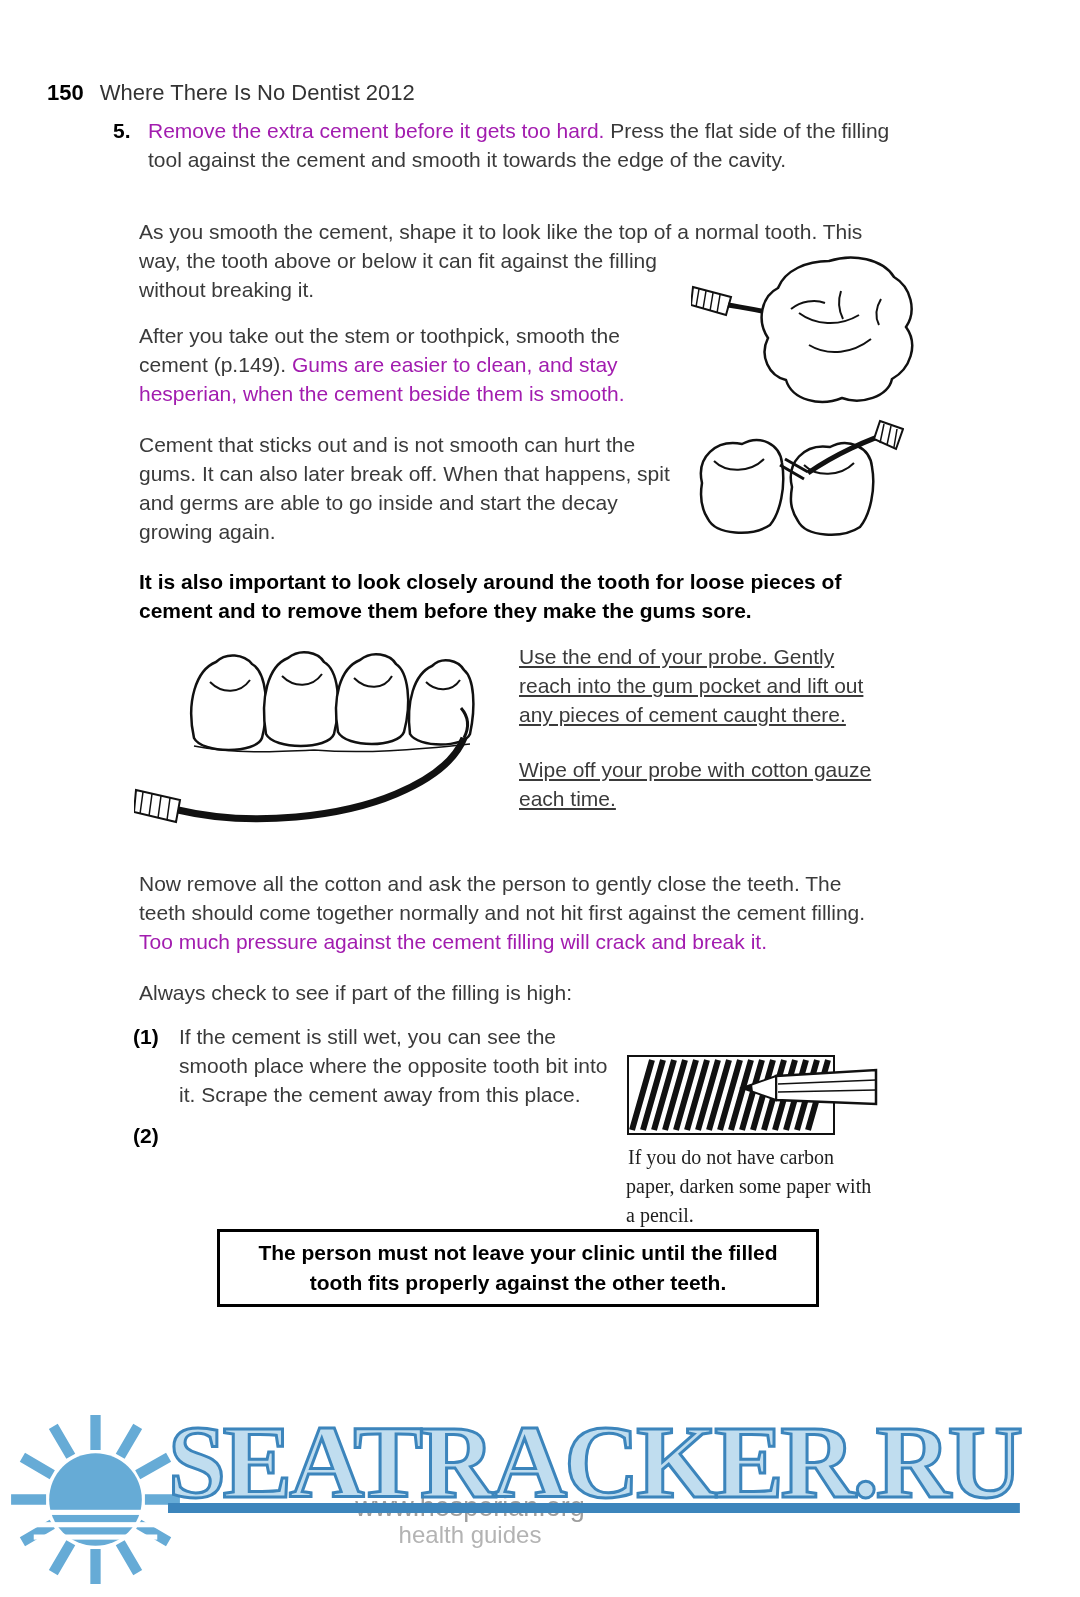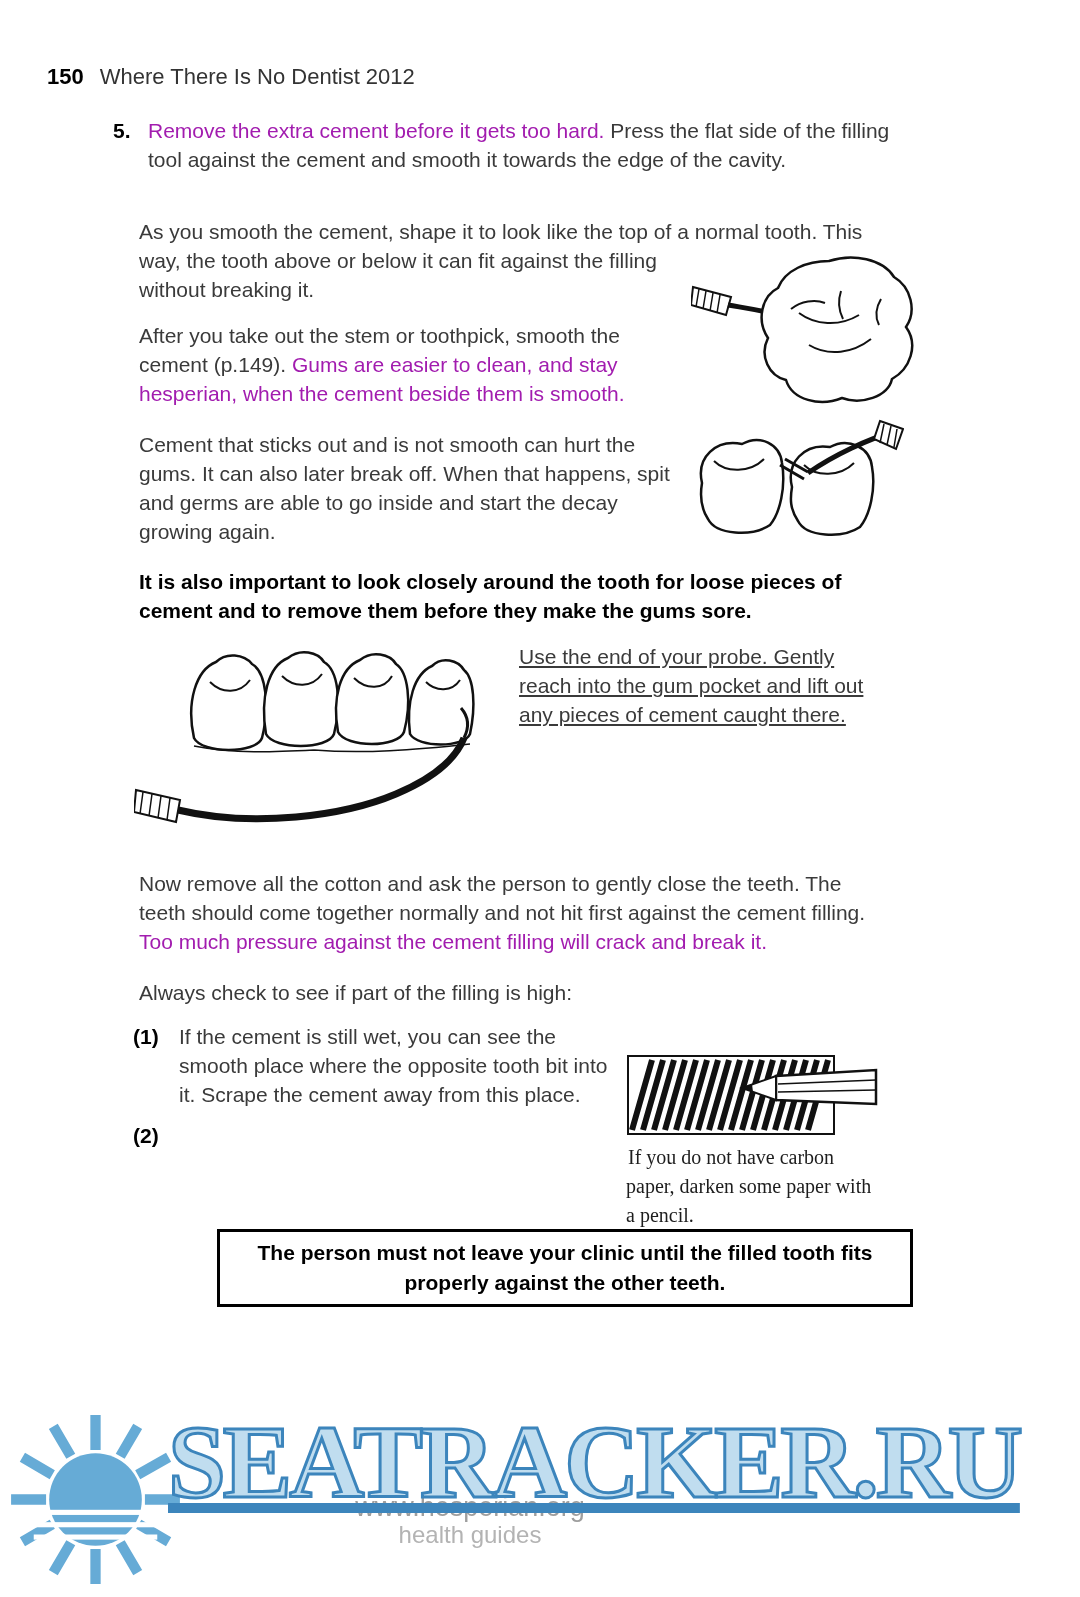--- a/index.html
+++ b/index.html
@@ -4,21 +4,21 @@
 <style>
   * { margin:0; padding:0; box-sizing:border-box; }
   html,body { background:#ffffff; }
   .page {
     position:relative; width:1080px; height:1597px; background:#ffffff;
     font-family:"Liberation Sans", sans-serif; font-size:21px; line-height:29px;
     color:#3a3a3a; overflow:hidden;
   }
   b { font-weight:400; color:#a21caf; }
 
-  .header { position:absolute; left:47px; top:62px; font-size:22px; color:#333;text-align:center; }
+  .header { position:absolute; left:47px; top:78px; font-size:22px; color:#333;text-align:center; }
   .header .pgnum { font-weight:700; color:#000; margin-right:16px; }
 
   .step5 { position:absolute; left:113px; top:116px; width:792px; }
   .step5 .marker { position:absolute; left:0; top:0; font-weight:700; color:#000; }
   .step5 .body { margin-left:35px; width:752px; }
 
   .flow { position:absolute; left:139px; top:217px; width:745px; }
   .para { margin-bottom:17px; }
   .mb22 { margin-bottom:22px; }
   .mb21 { margin-bottom:21px; }
@@ -41,21 +41,21 @@
   .list .li { position:relative; padding-left:40px; margin-bottom:12px; }
   .list .li .marker { position:absolute; left:-6px; top:0; font-weight:700; color:#000; }
   .figD { float:right; width:258px; padding-top:20px; }
   .figD svg { display:block; width:252px; height:100px; }
   .figD .cap {
     font-family:"Liberation Serif", serif; font-size:20px; line-height:28px;
     color:#1d1d1d; margin-top:16px; padding-left:2px;
   }
 
   .notice {
-    clear:both; width:696px; margin:24px 0 0 78px;
+    clear:both; width:602px; margin:24px 0 0 78px;
     border:3px solid #000; padding:6px 24px;
     text-align:center; font-weight:700; color:#000; line-height:30px;
   }
 
   .hesperian { position:absolute; top:1492px; left:0; width:940px; text-align:center;
     color:#9e9e9e; font-size:27px; line-height:30px; z-index:1; }
   .hesperian .l2 { font-size:24px; color:#b3b3b3; line-height:26px; }
 
   .seatracker {
     position:absolute; left:168px; top:1407px; z-index:2; white-space:nowrap;
@@ -134,20 +134,23 @@
           <path d="M76,40 C88,52 106,52 116,38 M148,34 C160,46 178,46 188,32 M220,36 C232,48 250,48 258,34 M292,40 C302,50 318,50 326,38" stroke="#111" stroke-width="2" fill="none"></path>
           <path d="M60,104 C100,112 140,110 180,108 M180,108 C230,112 280,108 336,102" stroke="#111" stroke-width="1.5" fill="none"></path>
           <path d="M2,148 L46,158 L42,180 L0,170 Z" fill="#fff" stroke="#111" stroke-width="2"></path>
           <path d="M9,150 L6,172 M18,152 L15,174 M27,154 L24,176 M36,156 L33,178" stroke="#111" stroke-width="1.5" fill="none"></path>
           <path d="M44,168 C120,186 210,174 262,152 C300,136 322,116 330,96" stroke="#111" stroke-width="7" fill="none"></path>
           <path d="M330,96 C336,84 334,74 327,66" stroke="#111" stroke-width="3" fill="none"></path>
         </svg>
       </span>
       <p class="p1">
         <span>Use the end of your probe. Gently reach into the gum pocket and lift out any pieces of cement caught there.</span>
+      </p>
+      <p class="p2">
+        <span>Wipe off your probe with cotton gauze each time.</span>
       </p>
       <div class="clear"></div>
     </div>
 
     <p class="para mb22">
       <span>Now remove all the cotton and ask the person to gently close the teeth. The teeth should come together normally and not hit first against the cement filling.</span>
       <b>Too much pressure against the cement filling will crack and break it.</b>
     </p>
 
     <p class="para mb15">

